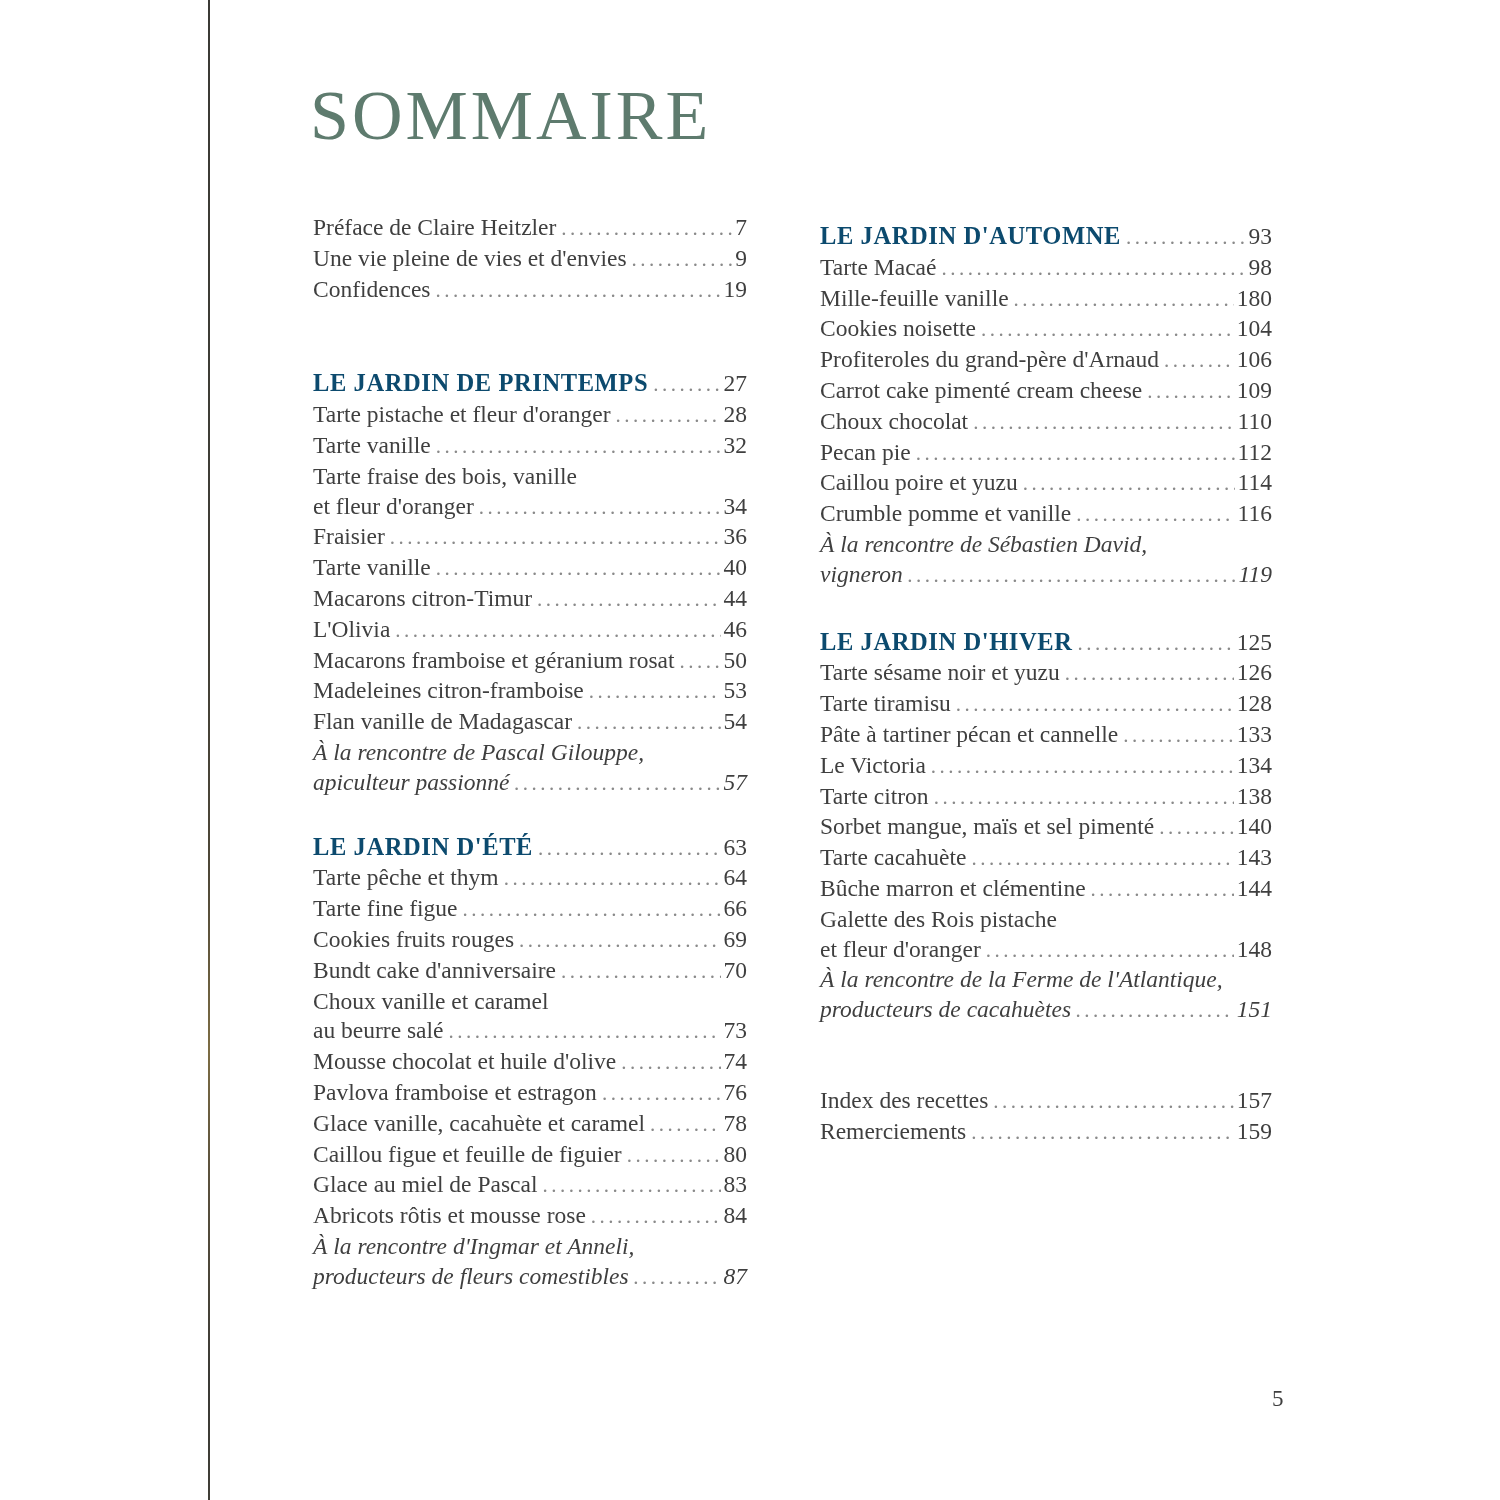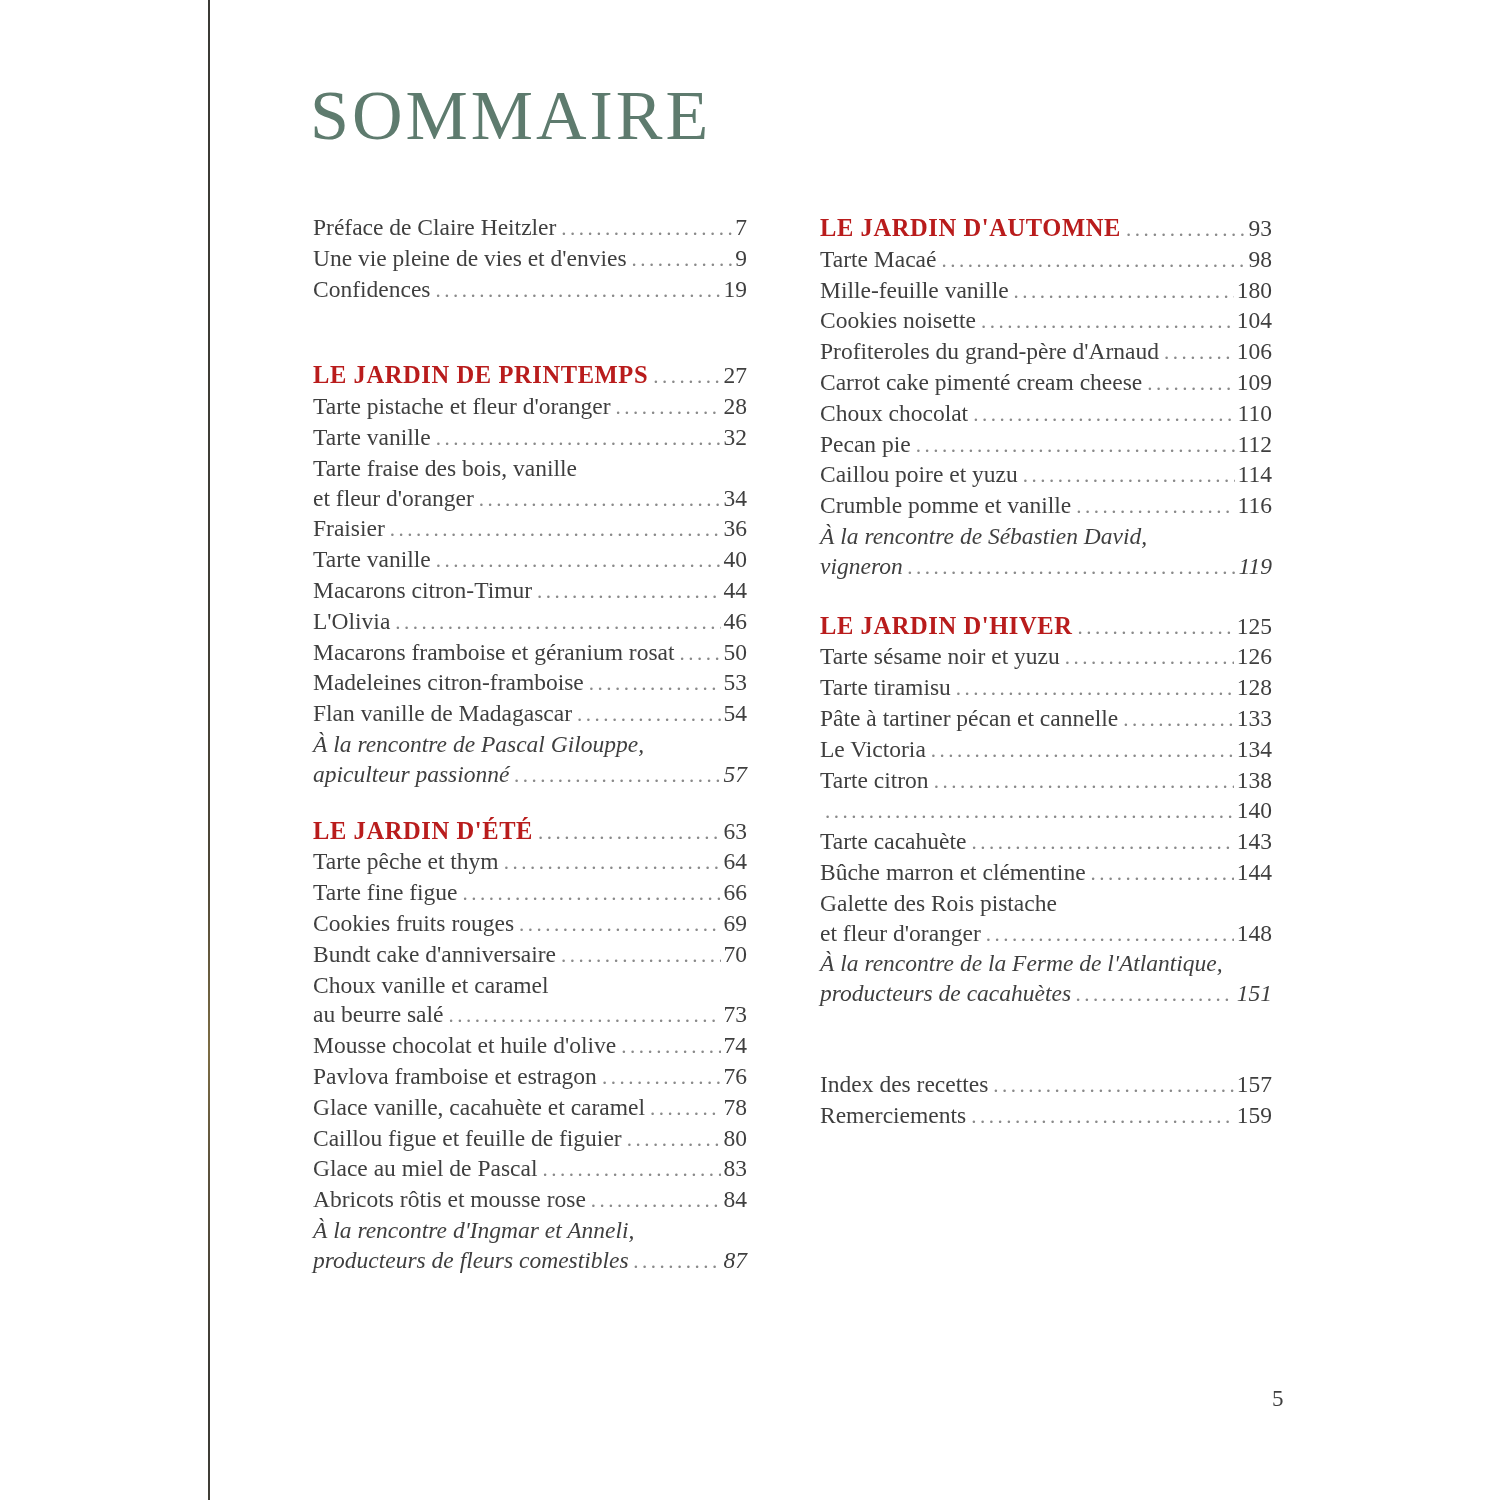--- a/index.html
+++ b/index.html
@@ -26,21 +26,21 @@
   .row .dots {
     flex:1 1 auto; min-width:0; overflow:hidden; white-space:nowrap;
     color:#8a8a8a; margin:0 3px 0 5px;
   }
   .row .dots::before {
     content:"..........................................................................................";
     letter-spacing:3.5px; font-size:21px;
   }
   .row .pg { white-space:nowrap; }
   .row.heading .label {
-    color:#b91c1c; font-weight:bold; font-size:24.5px; letter-spacing:0.6px;
+    color:#0c4a6e; font-weight:bold; font-size:24.5px; letter-spacing:0.6px;margin-top:8px;
   }
   .row.italic { font-style:italic; }
   .gap { width:100%; }
   .folio { position:absolute; left:1272px; top:1386px; font-size:23px; color:#3f3f3f; }
 </style>
 </head>
 <body>
 
 <div class="page">
   <div class="edge-line"></div>
@@ -285,20 +285,21 @@
         <span class="label">Le Victoria</span>
         <span class="dots"></span>
         <span class="pg">134</span>
       </div>
       <div class="row">
         <span class="label">Tarte citron</span>
         <span class="dots"></span>
         <span class="pg">138</span>
       </div>
       <div class="row">
+        <span class="label">Sorbet mangue, maïs et sel pimenté</span>
         <span class="dots"></span>
         <span class="pg">140</span>
       </div>
       <div class="row">
         <span class="label">Tarte cacahuète</span>
         <span class="dots"></span>
         <span class="pg">143</span>
       </div>
       <div class="row">
         <span class="label">Bûche marron et clémentine</span>

